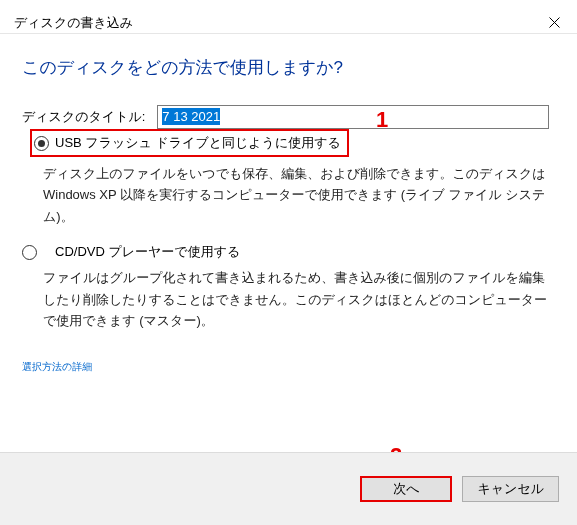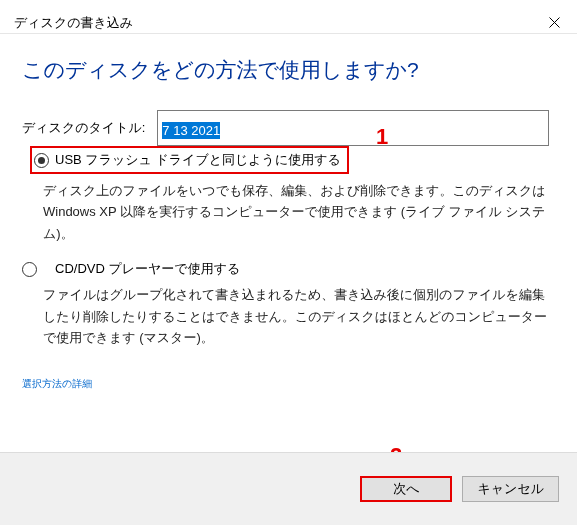--- a/index.html
+++ b/index.html
@@ -25,38 +25,38 @@
     width: 46px; height: 34px;
     display: flex; align-items: center; justify-content: center;
     cursor: pointer;
   }
   .close-btn svg { width: 11px; height: 11px; }
   .content {
     padding: 22px 28px 0 22px;
   }
   .heading {
     color: #003399;
-    font-size: 21px;
+    font-size: 17px;
     font-weight: 400;
     margin-bottom: 26px;
   }
   .title-row {
     display: flex;
     align-items: center;
   }
   .title-label { margin-right: 12px; font-size: 13px; }
   .title-input-wrap {
     position: relative;
     flex: 1;
   }
   .title-input {
     width: 100%;
-    height: 36px;
+    height: 24px;
     border: 1px solid #7a7a7a;
-    padding: 11px 4px;
+    padding: 2px 4px;
     font: inherit;
     outline: none;
     background: #fff;
   }
   .title-input .sel {
     background: #0078d7;
     color: #fff;
     padding: 1px 0;
     display: inline-block;
   }

